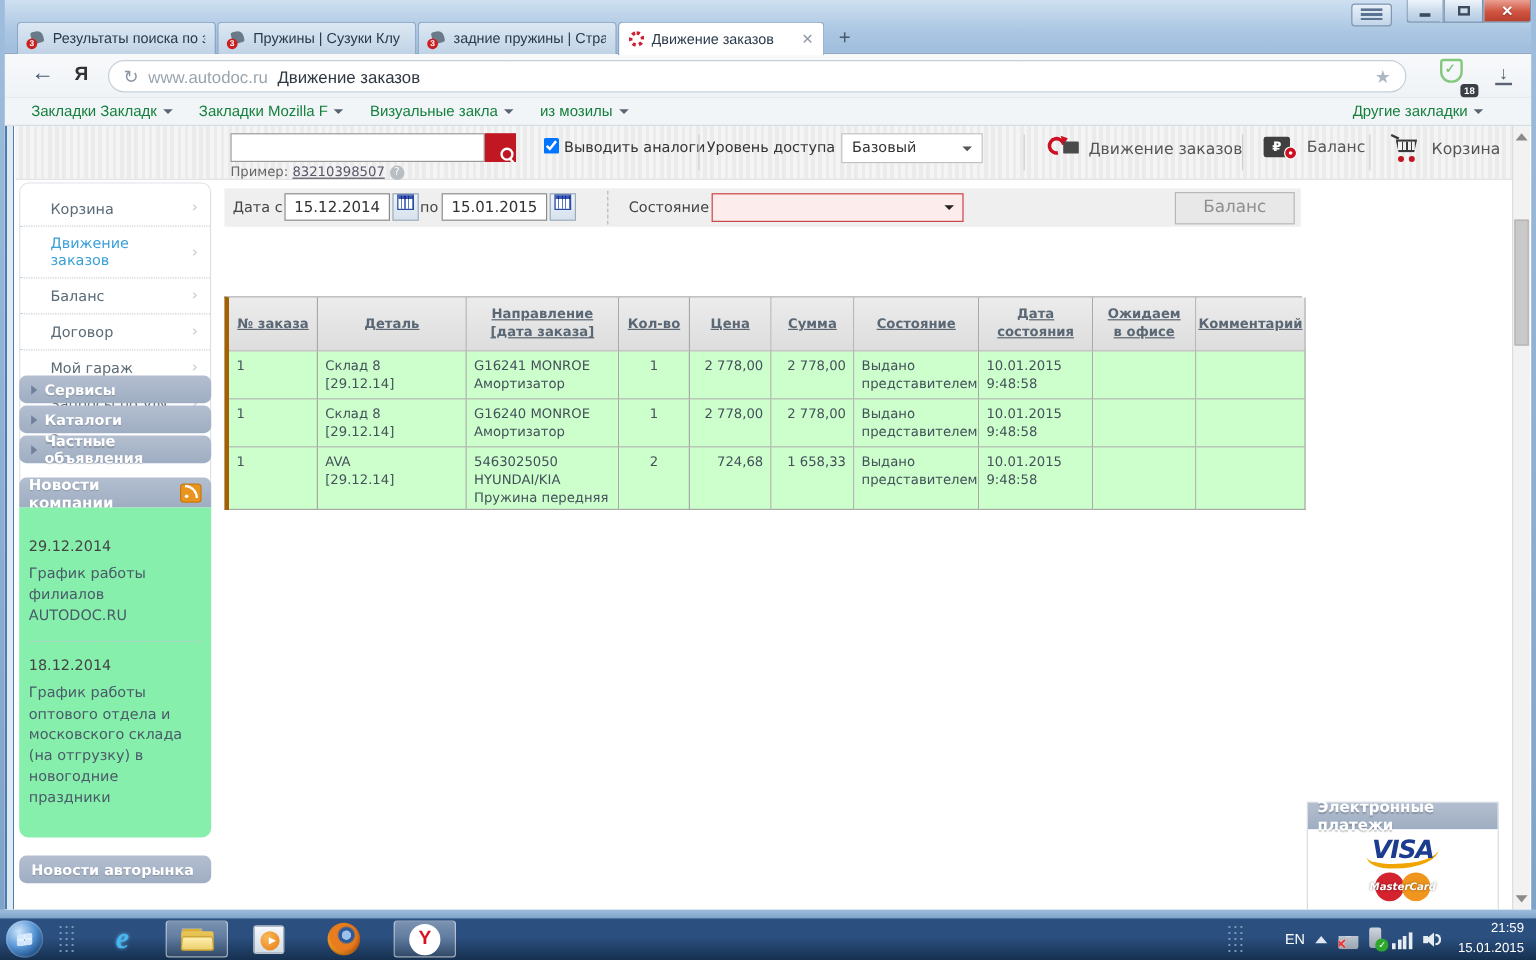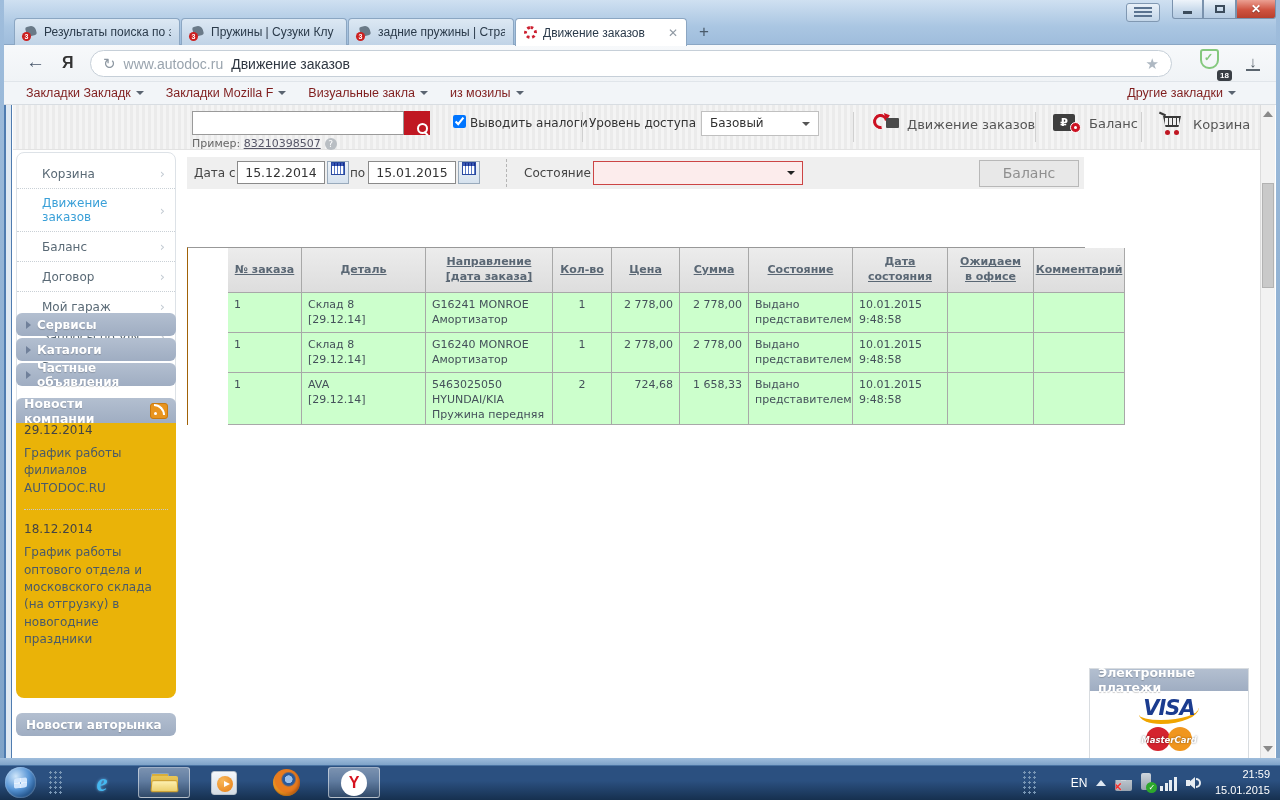--- a/index.html
+++ b/index.html
@@ -54,21 +54,21 @@
   #shield-wrap { position:absolute; left:1196px; top:4px; width:28px; height:28px; }
   #shield { width:19px; height:20px; border:2px solid #84c87e; border-radius:3px 3px 9px 9px; position:relative; }
   #shield:after { content:"✓"; position:absolute; left:2px; top:0px; color:#84c87e; font-size:11px; font-weight:bold; }
   #shield-badge { position:absolute; right:-4px; bottom:-4px; background:#3a3f45; color:#fff; font-size:8px; font-weight:bold;
     padding:1px 3px; border-radius:3px; }
   #download-icon { position:absolute; left:1240px; top:8px; width:18px; height:18px; color:#5a646e; font-size:15px; text-align:center; }
   #download-icon:after { content:""; position:absolute; left:2px; bottom:0; width:14px; height:2px; background:#5a646e; }
 
   
   #bmbar { position:absolute; left:4px; top:82px; width:1272px; height:23px; background:#f2f5f8; border-bottom:1px solid #d8dde2;
-    display:flex; align-items:center; font-size:12.5px; color:#7f1d1d; }
+    display:flex; align-items:center; font-size:12.5px; color:#15803d; }
   .bm { display:flex; align-items:center; gap:5px; margin-left:22px; }
   .caret { width:0; height:0; border-left:4px solid transparent; border-right:4px solid transparent; border-top:4px solid #5a6470; }
   #bm-other { margin-left:auto; margin-right:40px; display:flex; align-items:center; gap:5px; }
 
   
   #viewport { position:absolute; left:4px; top:105px; width:1272px; height:653px; background:#fff; overflow:hidden; font-family:"DejaVu Sans",sans-serif; }
   #edge-strips { position:absolute; left:0; top:0; width:9px; height:653px;
     background:linear-gradient(90deg,#4f7cb0 0 2px,#dfe9f3 2px 7px,#4f7cb0 7px 8px,#fff 8px); }
 
   
@@ -116,21 +116,21 @@
   .menu-item .chev { margin-left:auto; color:#c2cad2; font-size:13px; }
   .menu-item.active { color:#3aa0d8; }
   .graybtn { position:absolute; left:12px; width:160px; height:23px; background:linear-gradient(#b3bfd0,#9fadc2);
     border-radius:6px; color:#fff; font-weight:bold; font-size:12px; display:flex; align-items:center; padding:0 10px; gap:6px; text-shadow:0 1px 1px rgba(0,0,0,.2); }
   .graybtn .tri { width:0; height:0; border-top:4px solid transparent; border-bottom:4px solid transparent; border-left:5px solid #70809a; }
   #news-hdr { top:293px; position:absolute; left:12px; width:160px; height:25px; background:linear-gradient(#b3bfd0,#9fadc2);
     border-radius:6px 6px 0 0; color:#fff; font-weight:bold; font-size:12.5px; display:flex; align-items:center; padding:0 8px; justify-content:center; text-shadow:0 1px 1px rgba(0,0,0,.2); }
   .rss { position:relative; width:19px; height:16px; background:#e8941e; border-radius:3px; border:1px solid #c87a10; }
   .rss:before { content:""; position:absolute; left:3px; bottom:3px; width:3px; height:3px; background:#fff; border-radius:50%; }
   .rss:after { content:""; position:absolute; left:3px; bottom:3px; width:9px; height:9px; border-top:2px solid #fff; border-right:2px solid #fff; border-radius:0 100% 0 0; }
-  #news-panel { position:absolute; left:12px; top:318px; width:160px; height:275px; background:#eab308; border-radius:0 0 8px 8px; padding:0 8px; }
+  #news-panel { position:absolute; left:12px; top:318px; width:160px; height:275px; background:#86efac; border-radius:0 0 8px 8px; padding:25px 8px; }
   .news-date { font-size:12px; color:#444; margin-bottom:8px; }
   .news-text { font-size:12px; color:#4a5a68; line-height:1.45; }
   .news-sep { border-bottom:1px dotted #c4cad0; margin:12px 0; }
   #market-btn { top:608px; }
 
   
   #filterbar { position:absolute; left:183px; top:52px; width:897px; height:32px; background:#efefef; font-size:12px; color:#444; }
   #filterbar .lbl { position:absolute; top:9px; }
   #lbl-datefrom { left:7px; }
   .dateinput { position:absolute; top:4px; height:23px; width:88px; border:1px solid #8a8a8a; background:#fff; font-size:12.5px; text-align:center; color:#333; font-family:"DejaVu Sans",sans-serif; }
@@ -141,22 +141,22 @@
   #cal-from { left:140px; } #cal-to { left:271px; }
   #lbl-dateto { left:163px; }
   #filter-dash { position:absolute; left:319px; top:2px; height:28px; border-left:1px dashed #b5b5b5; }
   #lbl-state { left:337px; }
   #state-select { position:absolute; left:406px; top:4px; width:210px; height:24px; background:#fcecec; border:1px solid #cc4444; }
   #state-select .caret { position:absolute; right:7px; top:9px; border-top-color:#222; }
   #search-submit { position:absolute; left:792px; top:3px; width:100px; height:27px; background:#e8e8e8; border:1px solid #b8b8b8;
     color:#8f8f8f; font-size:14px; text-align:center; line-height:25px; font-family:"DejaVu Sans",sans-serif; }
 
   
-  #orders { position:absolute; left:183px; top:142px; width:898px; border-top:1px solid #989898; border-left:1px solid #a16207; display:grid;
-    grid-template-columns:74px 124px 127px 59px 68px 69px 104px 95px 86px 91px; grid-auto-rows:min-content;padding-left:40px; }
+  #orders { position:absolute; left:183px; top:142px; width:898px; border-top:1px solid #989898; border-left:4px solid #a16207; display:grid;
+    grid-template-columns:74px 124px 127px 59px 68px 69px 104px 95px 86px 91px; grid-auto-rows:min-content; }
   #orders .c { border-right:1px solid #a8a8a8; border-bottom:1px solid #a8a8a8; font-size:11px; color:#44505a;
     padding:5px 6px; white-space:pre-line; line-height:1.35; }
   #orders .th { background:linear-gradient(#ececec,#dddddd); font-weight:bold; color:#5a6774; text-decoration:underline;
     display:flex; align-items:center; justify-content:center; text-align:center; height:45px; padding:2px 4px; }
   #orders .td { background:#ccffcc; height:40px; }
   #orders .td.tall { height:52px; }
   #orders .ctr { text-align:center; } #orders .rgt { text-align:right; }
 
   
   #payments { position:absolute; left:1085px; top:563px; width:160px; border:1px solid #d8dce0; background:#fff; }

